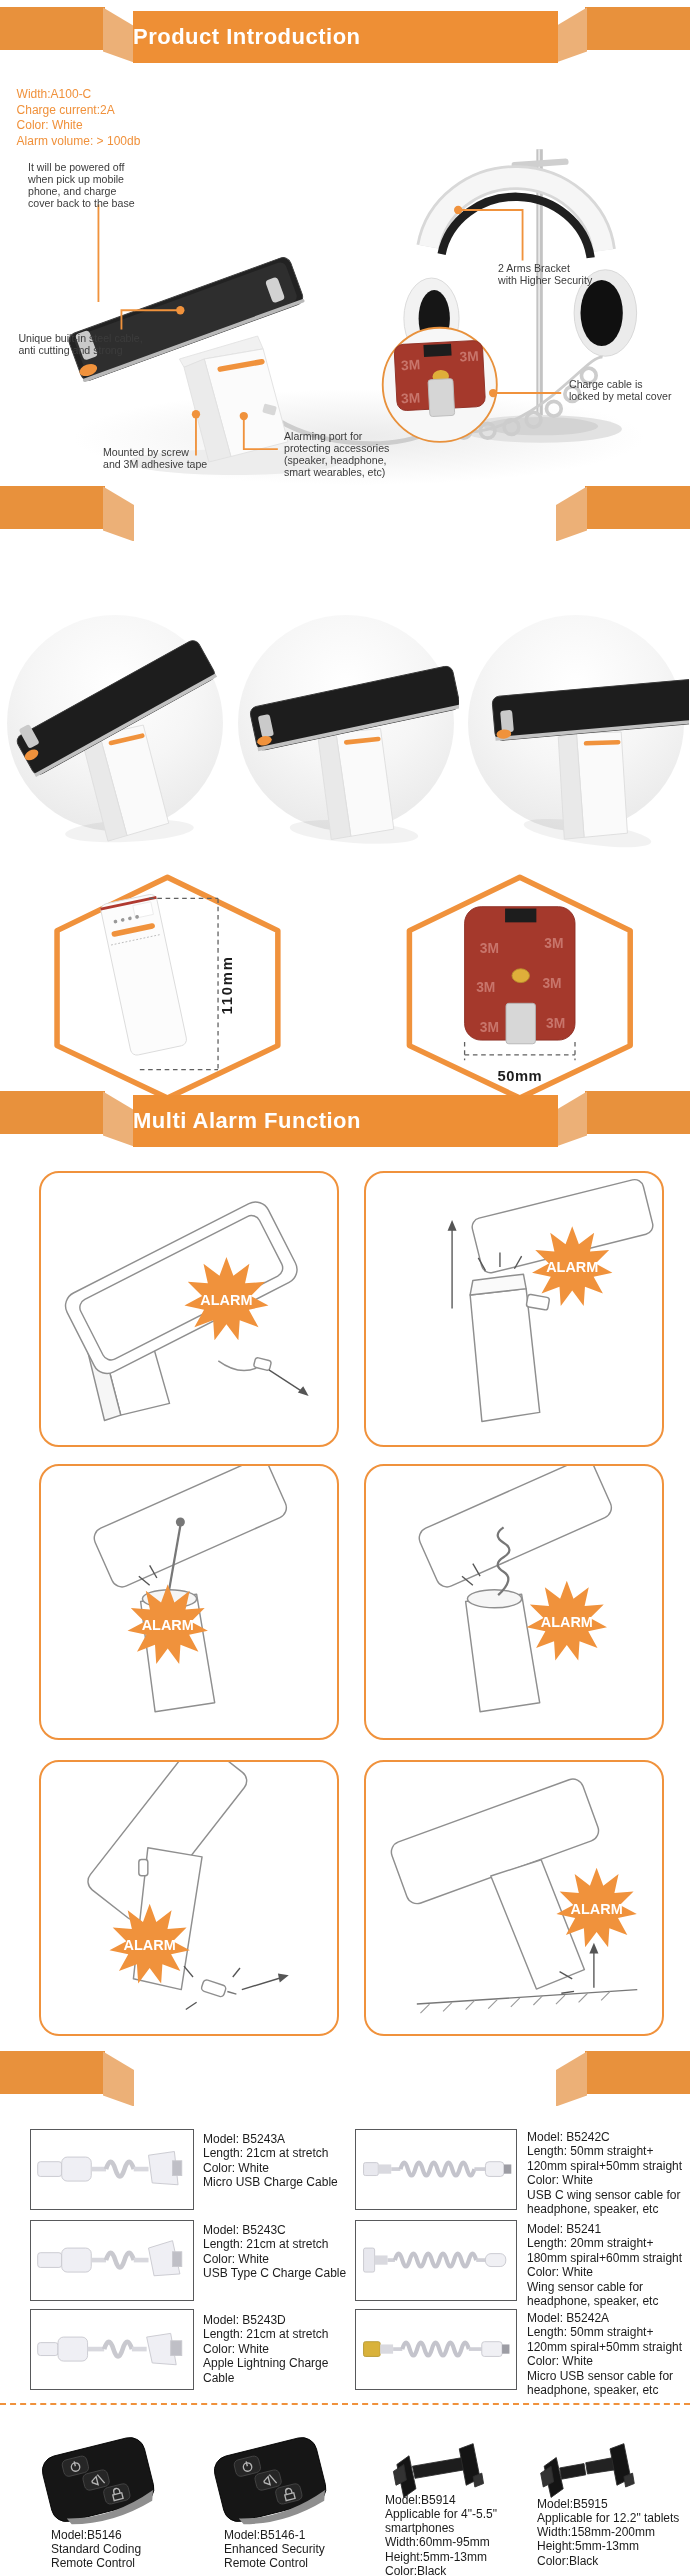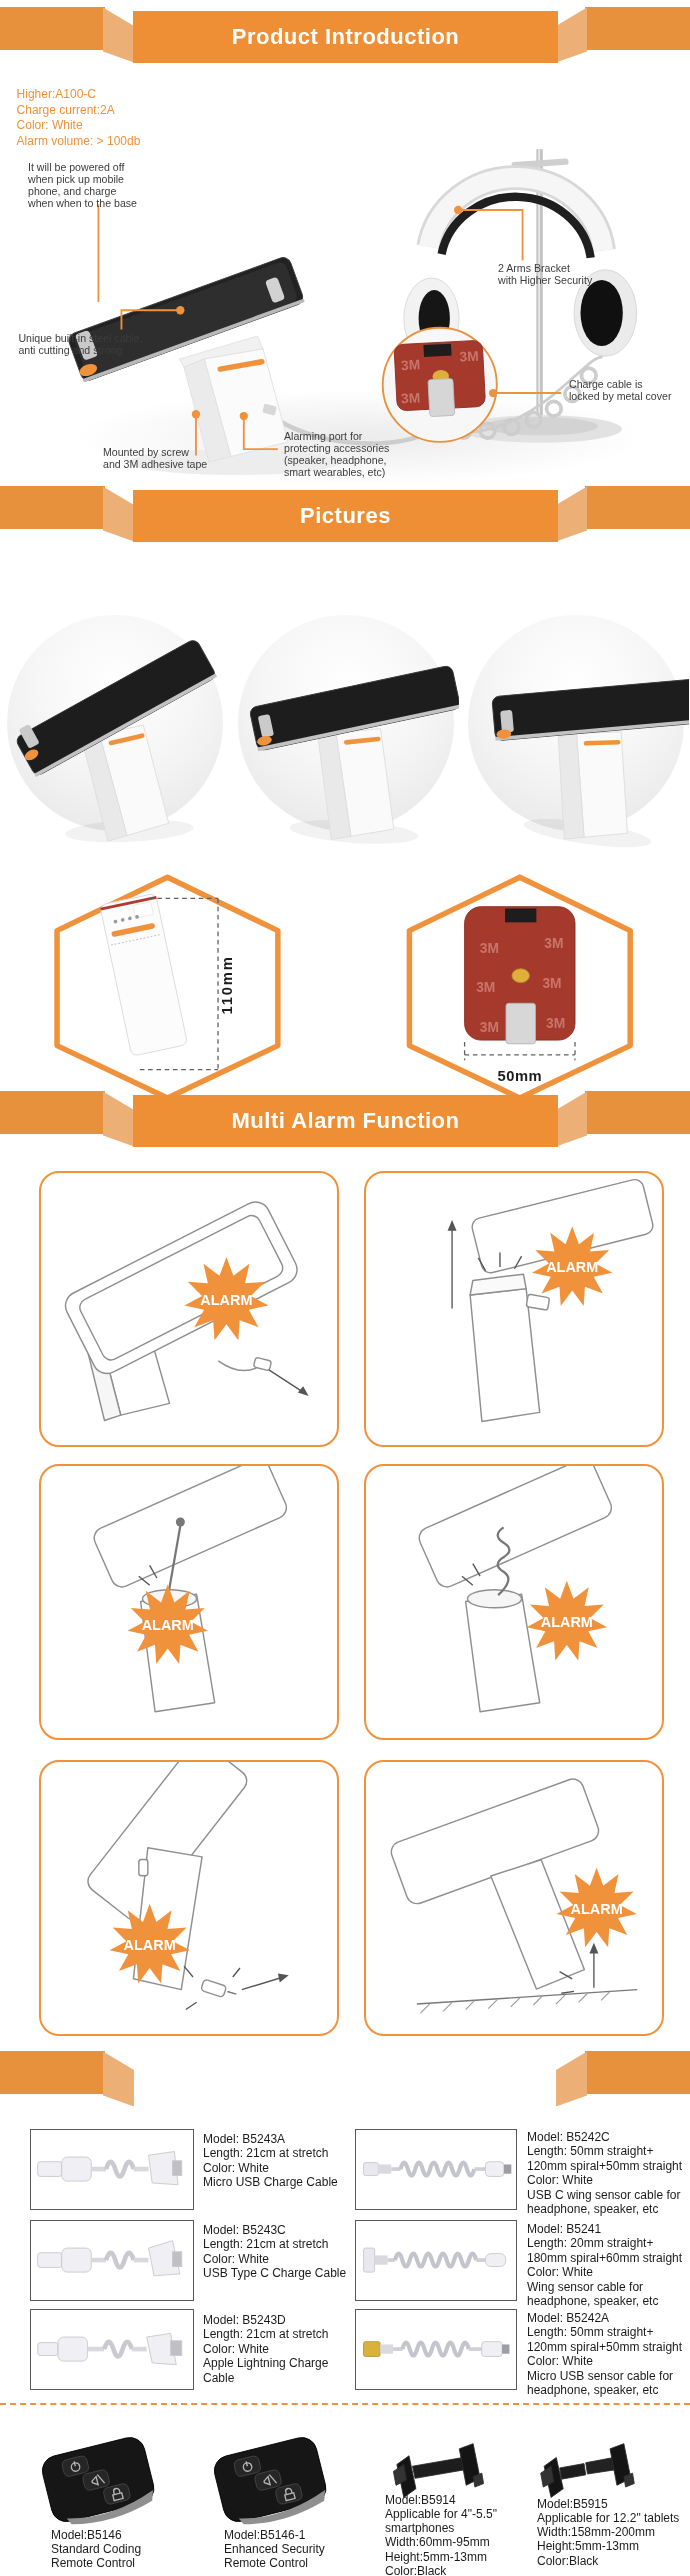--- a/index.html
+++ b/index.html
@@ -11,21 +11,21 @@
   #page{position:relative;width:690px;height:2576px;background:#fff;overflow:hidden;margin:0 auto;}
 
   
   .ribbon{position:absolute;left:0;width:690px;height:66px;}
   .rb-side{position:absolute;top:7.4px;width:105px;height:43px;background:var(--accentDark);}
   .rb-l{left:0}.rb-r{right:0}
   .rb-fold{position:absolute;top:7.4px;width:31px;height:55px;background:var(--accentLight);}
   .rb-fl{left:103px;clip-path:polygon(0 0,100% 34%,100% 100%,0 80%);}
   .rb-fr{left:556px;clip-path:polygon(100% 0,0 34%,0 100%,100% 80%);}
   .rb-center{position:absolute;left:133px;width:425px;top:11px;height:52px;background:var(--accent);
-    color:#fff;font-size:22px;font-weight:bold;text-align:center;line-height:52px;letter-spacing:0.5px;}
+    color:#fff;font-size:22px;font-weight:bold;text-align:left;line-height:52px;letter-spacing:0.5px;}
 
   .abs{position:absolute;}
   .specs{left:16.6px;top:87px;font-size:12px;line-height:1.3;color:#F0913B;}
   .callout{position:absolute;font-size:10.6px;line-height:1.12;color:#3c3c3c;white-space:pre-line;}
 
   .photo-circle{position:absolute;width:216px;height:216px;border-radius:50%;
     background:radial-gradient(circle at 50% 32%, #ffffff 0%, #f6f6f6 45%, #e4e4e4 100%);}
 
   .panel{position:absolute;width:300px;height:276px;border:2.8px solid var(--star);border-radius:20px;box-sizing:border-box;}
   .ink{stroke:#8f8f8f;fill:#fff;stroke-width:1.6;stroke-linejoin:round;}
@@ -52,21 +52,21 @@
 
   <div class="ribbon" style="top:0">
     <div class="rb-side rb-l"></div>
     <div class="rb-side rb-r"></div>
     <div class="rb-fold rb-fl"></div>
     <div class="rb-fold rb-fr"></div>
     <div class="rb-center">Product Introduction</div>
   </div>
 
   <div class="abs specs">
-    <div>Higher:A100-C</div>
+    <div>Width:A100-C</div>
     <div>Charge current:2A</div>
     <div>Color: White</div>
     <div>Alarm volume: &gt; 100db</div>
   </div>
 
   <svg class="abs" style="left:0;top:138px" width="690" height="350" viewBox="0 0 750 380">
     <defs>
       <radialGradient id="gShadow" cx="50%" cy="50%" r="50%">
         <stop offset="0%" stop-color="#ebebeb"></stop>
           <stop offset="100%" stop-color="#ffffff"></stop>
@@ -146,40 +146,39 @@
       <circle class="cdot" cx="265" cy="302" r="4.5"></circle>
         <path class="cline" d="M265,302 V338 H302"></path>
       <circle class="cdot" cx="536" cy="277" r="4.5"></circle>
         <line class="cline" x1="536" y1="277" x2="610" y2="277"></line>
     </g>
   </svg>
 
   <div class="callout" style="left:28px;top:162px;width:147px">It will be powered off
 when pick up mobile
 phone, and charge
-when when to the base</div>
+cover back to the base</div>
   <div class="callout" style="left:498px;top:263px;width:138px">2 Arms Bracket
 with Higher Security</div>
   <div class="callout" style="left:18.4px;top:333px;width:157px">Unique built-in steel cable,
 anti cutting and strong</div>
   <div class="callout" style="left:103px;top:447px;width:120px">Mounted by screw
 and 3M adhesive tape</div>
   <div class="callout" style="left:284px;top:431px;width:129px">Alarming port for
 protecting accessories
 (speaker, headphone,
 smart wearables, etc)</div>
   <div class="callout" style="left:569px;top:379px;width:115px">Charge cable is
 locked by metal cover</div>
 
   <div class="ribbon" style="top:479px">
     <div class="rb-side rb-l"></div>
     <div class="rb-side rb-r"></div>
     <div class="rb-fold rb-fl"></div>
     <div class="rb-fold rb-fr"></div>
-    <div class="rb-center">Pictures</div>
   </div>
 
   <div class="photo-circle" style="left:7.4px;top:615px"></div>
   <div class="photo-circle" style="left:238px;top:615px"></div>
   <div class="photo-circle" style="left:468px;top:615px"></div>
 
   <svg class="abs" style="left:7.4px;top:594px" width="221" height="276" viewBox="0 0 240 300">
     <g transform="rotate(-3 120 200)">
       <ellipse cx="130" cy="258" rx="70" ry="12" fill="rgba(0,0,0,0.05)"></ellipse>
       <path d="M103,152 L151,144 L173,252 L127,263 Z" fill="#fafafa" stroke="#dedede"></path>

